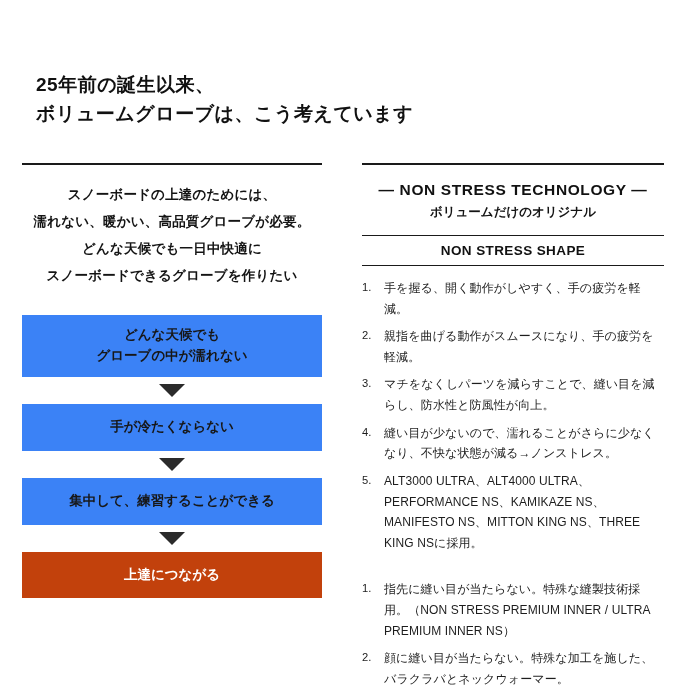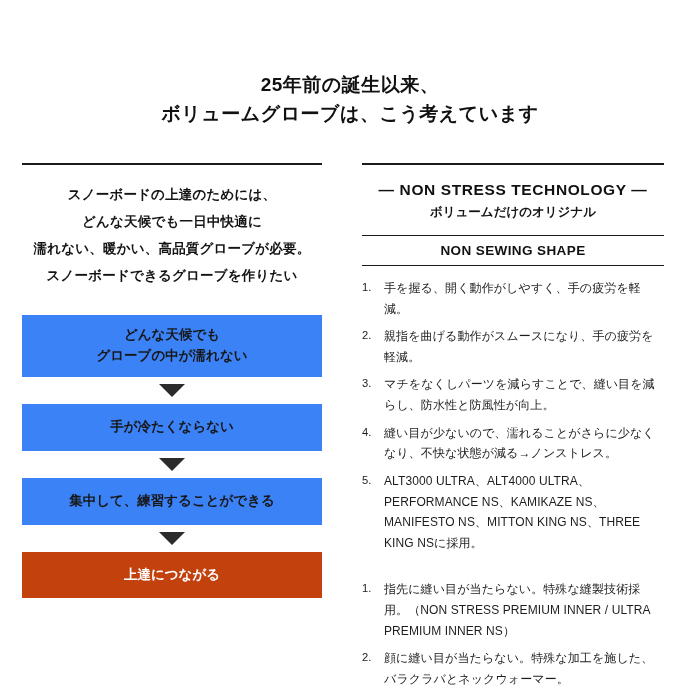--- a/index.html
+++ b/index.html
@@ -17,21 +17,21 @@
   .page {
     position: relative;
     width: 700px;
     height: 700px;
     box-sizing: border-box;
     padding: 70px 36px 40px 36px;
   }
 
   
   .headline {
-    text-align: center;
+    text-align: left;
     font-weight: bold;
     font-size: 19px;
     line-height: 1.55;
     letter-spacing: 0.5px;
     color: #111;
     margin: 0 0 34px 0;
   }
   .headline .line {
     display: block;
   }
@@ -177,22 +177,22 @@
     <span class="line line2">ボリュームグローブは、こう考えています</span>
   </div>
 
   <div class="columns">
 
     <div class="col-left">
       <div class="rule-top"></div>
 
       <div class="intro">
         <span>スノーボードの上達のためには、</span>
+        <span>濡れない、暖かい、高品質グローブが必要。</span>
         <span>どんな天候でも一日中快適に</span>
-        <span>濡れない、暖かい、高品質グローブが必要。</span>
         <span>スノーボードできるグローブを作りたい</span>
       </div>
 
       <div class="flow">
 
         <div class="flow-box two-line">
           <div>どんな天候でも</div>
           <div>グローブの中が濡れない</div>
         </div>
 
@@ -216,21 +216,21 @@
 
       </div>
     </div>
 
     <div class="col-right">
       <div class="rule-top"></div>
 
       <div class="nst-title">— NON STRESS TECHNOLOGY —</div>
       <div class="nst-sub">ボリュームだけのオリジナル</div>
 
-      <div class="section-head">NON SEWING SHAPE</div>
+      <div class="section-head">NON STRESS SHAPE</div>
 
       <ol class="items">
         <li>手を握る、開く動作がしやすく、手の疲労を軽減。</li>
         <li>親指を曲げる動作がスムースになり、手の疲労を軽減。</li>
         <li>マチをなくしパーツを減らすことで、縫い目を減らし、防水性と防風性が向上。</li>
         <li>縫い目が少ないので、濡れることがさらに少なくなり、不快な状態が減る→ノンストレス。</li>
         <li>ALT3000 ULTRA、ALT4000 ULTRA、PERFORMANCE NS、KAMIKAZE NS、MANIFESTO NS、MITTON KING NS、THREE KING NSに採用。</li>
       </ol>
 
       <div class="spacer-sew"></div>

